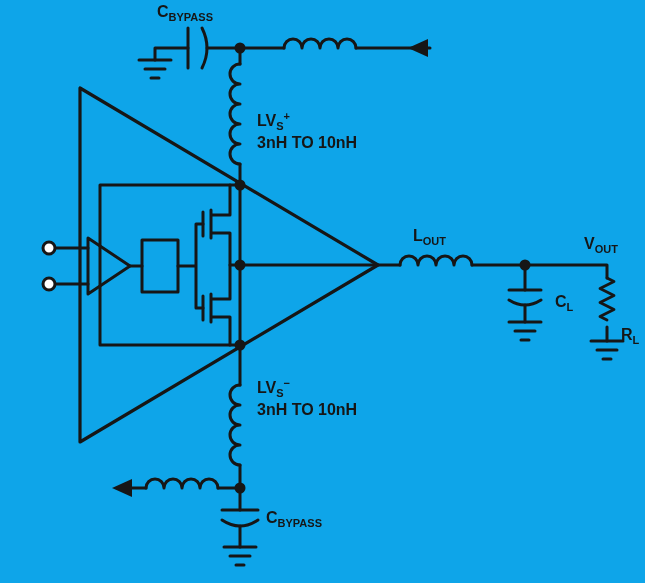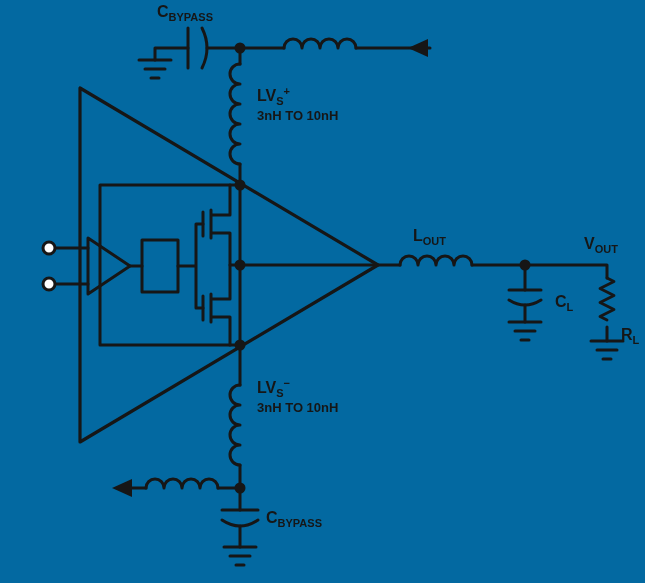--- a/index.html
+++ b/index.html
@@ -1,27 +1,27 @@
 <!DOCTYPE html>
 <html><head>
 <meta charset="utf-8">
 <style>
   html,body{margin:0;padding:0;background:#ffffff;}
   .stage{
-    position:relative;width:645px;height:583px;background:#0369a1;
+    position:relative;width:645px;height:583px;background:#0ea5e9;
     font-family:"Liberation Sans",sans-serif;color:#161616;overflow:hidden;
   }
   .stage svg{position:absolute;left:0;top:0;}
   .lbl{
     position:absolute;font-size:16px;font-weight:bold;white-space:nowrap;
     line-height:1.3;color:#161616;
   }
   .lbl .sub{font-size:11px;vertical-align:-4px;}
   .lbl .sup{font-size:11px;vertical-align:6px;}
-  .lbl .line2{font-size:13px;font-weight:bold;}
+  .lbl .line2{font-size:16px;font-weight:bold;}
 </style>
 </head>
 <body>
 
 <div class="stage">
 
   <svg width="645" height="583" viewBox="0 0 645 583">
 
     <defs>
       <g id="gnd">
@@ -110,21 +110,21 @@
       <polygon points="408,48 428,39 428,57"></polygon>
       <polygon points="112,488 132,479 132,497"></polygon>
     </g>
   </svg>
 
   <div class="lbl" style="left:157px;top:2px;">
     <span>C</span><span class="sub">BYPASS</span>
   </div>
 
 
-  <div class="lbl" style="left:257px;top:84px;">
+  <div class="lbl" style="left:257px;top:109px;">
     <span>LV</span><span class="sub">S</span><span class="sup">+</span>
     <div class="line2">3nH TO 10nH</div>
   </div>
 
   <div class="lbl" style="left:413px;top:226px;">
     <span>L</span><span class="sub">OUT</span>
   </div>
 
   <div class="lbl" style="left:584px;top:234px;">
     <span>V</span><span class="sub">OUT</span>

